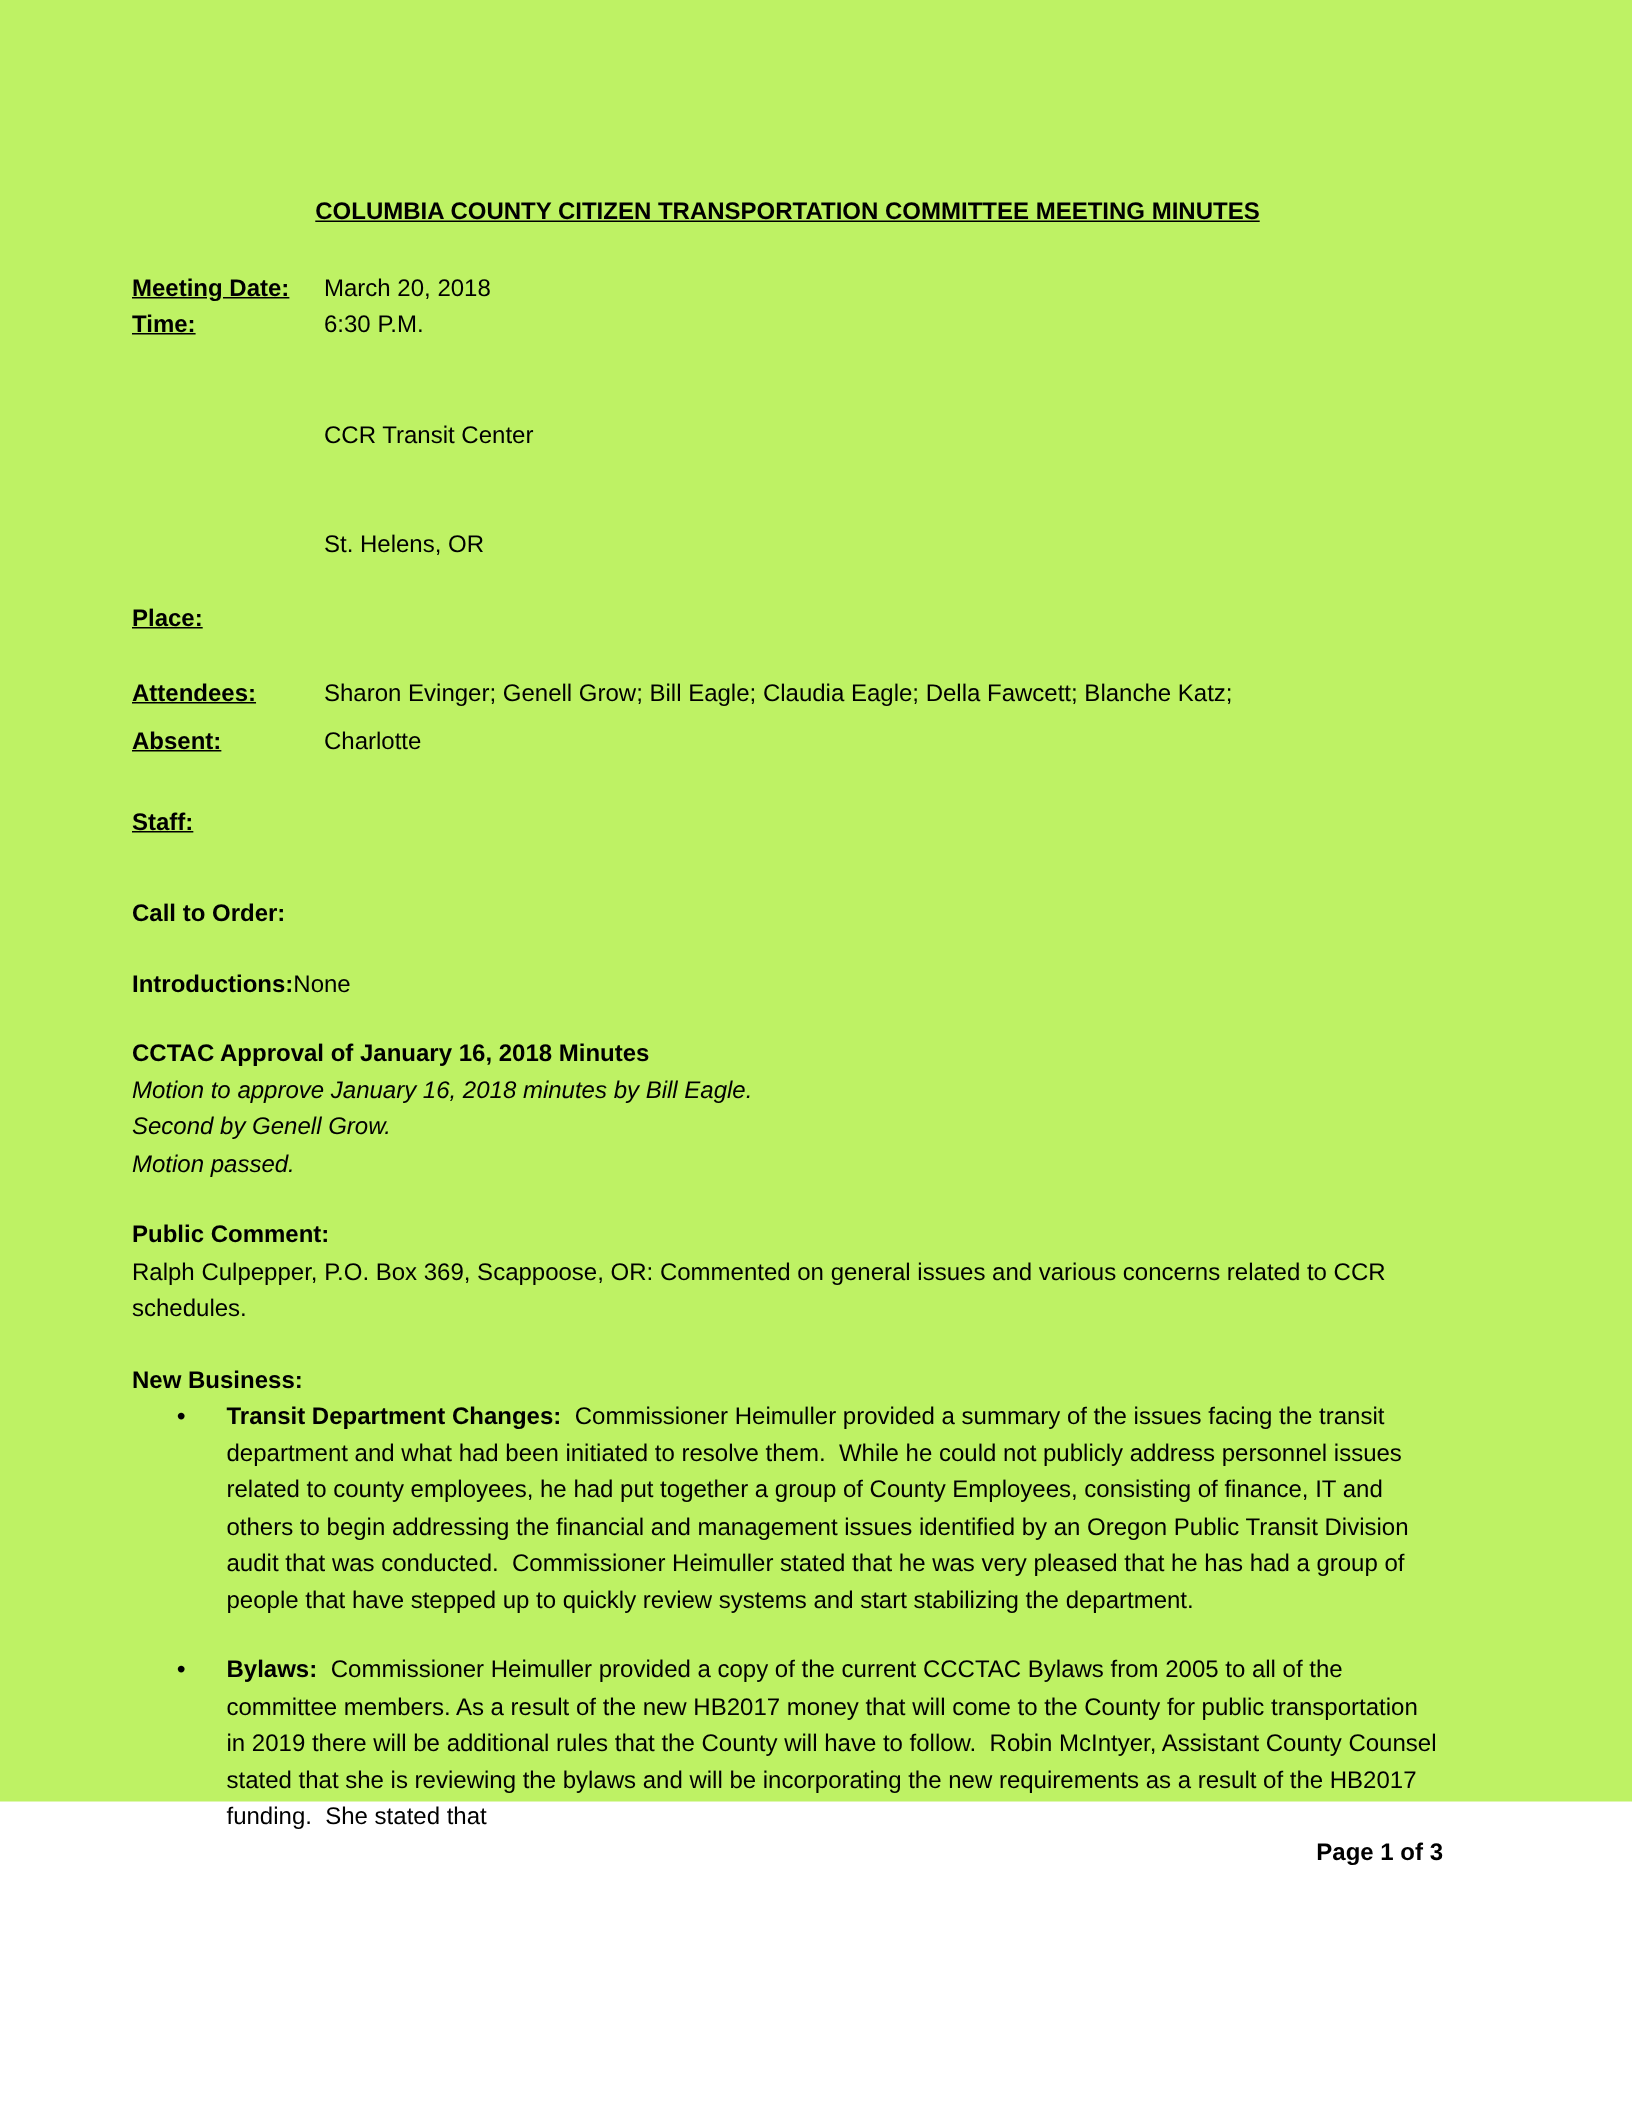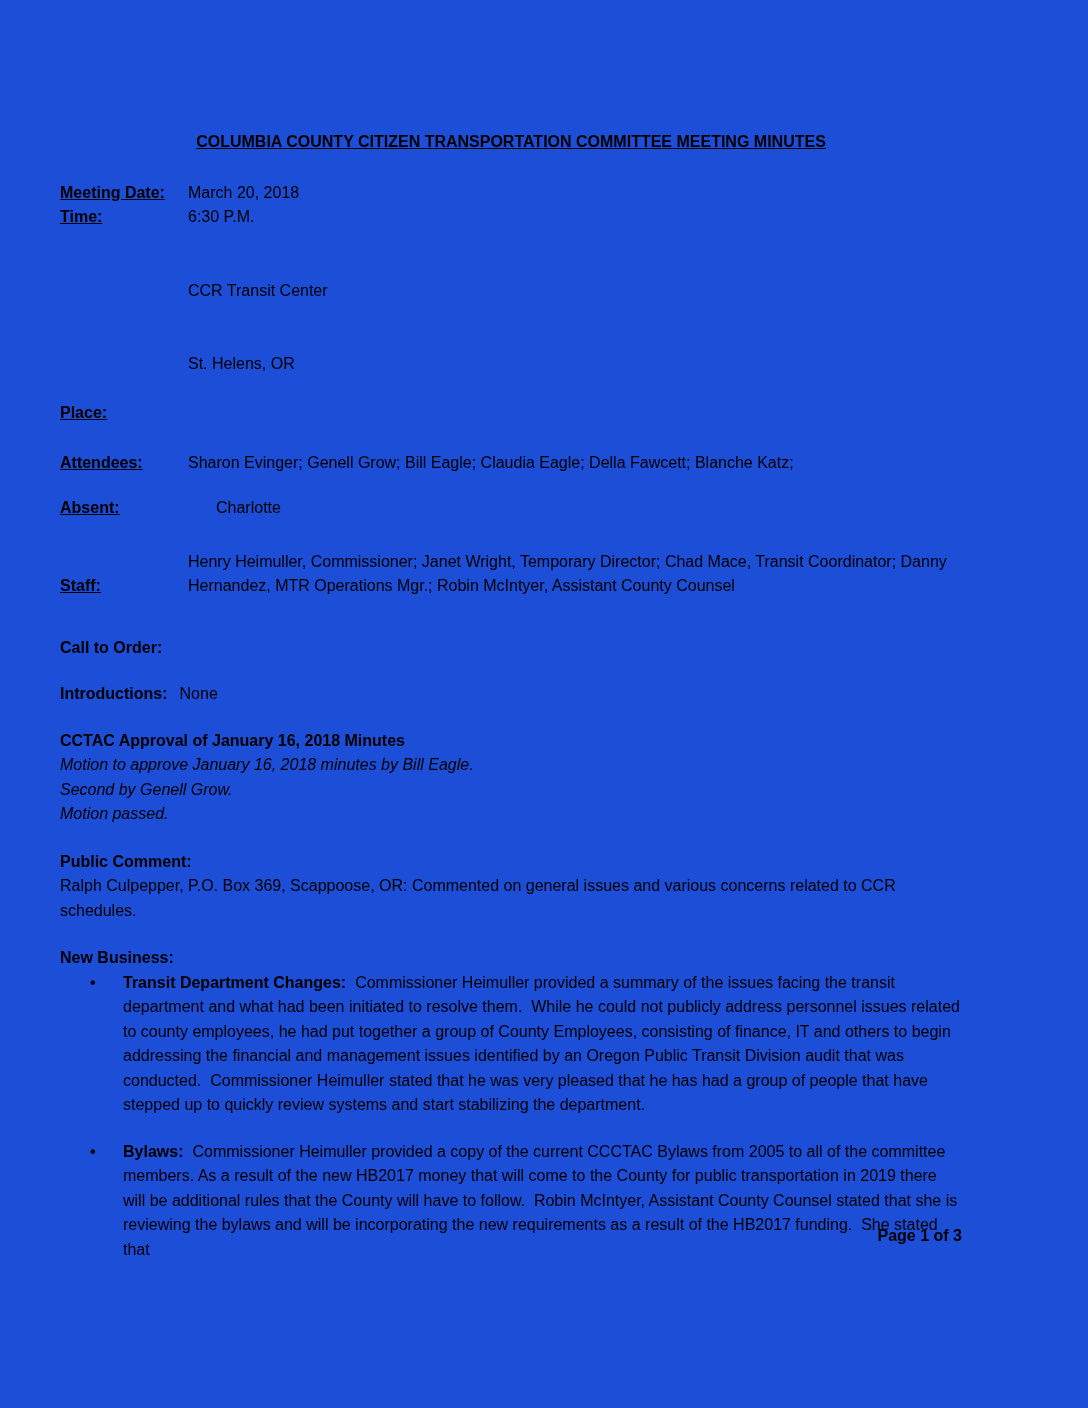--- a/index.html
+++ b/index.html
@@ -10,48 +10,48 @@
     position: relative;
     font-family: "Liberation Sans", sans-serif;
     font-size: 16px;
     line-height: 24.5px;
     color: #000000;
     overflow: hidden;
   }
   .page {
     position: relative;
     width: 1088px;
-    height: 1408px;
-    padding: 130px 126px 0 60px;
-    background: #1d4ed8;
+    height: 1201px;
+    padding: 130px 126px 0 88px;
+    background: #bef264;
   }
   .doc-title {
     font-size: 16px;
     font-weight: bold;
     text-decoration: underline;
     text-align: center;
     margin-bottom: 26px;
     white-space: nowrap;
   }
   .meta-row { display: flex; align-items: flex-end; }
   .meta-row .label {
     flex: 0 0 128px;
     font-weight: bold;
     text-decoration: underline;
   }
   .meta-row .value { flex: 1; white-space: pre-wrap; }
   .row-attendees { margin-top: 25px; }
-  .row-absent   { margin-top: 21px; gap: 28px; }
+  .row-absent   { margin-top: 8px; }
   .row-staff    { margin-top: 29px; }
   .row-guests   { margin-top: 24px; }
 
   .section-heading { font-weight: bold; }
   .sec-call         { margin-top: 37px; }
   .sec-intro        { margin-top: 22px; display: flex; }
-  .sec-intro .value { margin-left: 12px; font-weight: normal; }
+  .sec-intro .value { margin-left: 0; font-weight: normal; }
   .sec-approval     { margin-top: 22px; }
   .motion-line      { font-style: italic; }
   .sec-public       { margin-top: 23px; }
   .sec-public .body-text { white-space: pre-wrap; }
   .sec-newbiz       { margin-top: 23px; }
 
   ul.bullet-list { list-style: none; }
   li.bullet-item { display: flex; padding-left: 30px; }
   li.bullet-item .bullet {
     flex: 0 0 33px;
@@ -102,21 +102,20 @@
       <span class="value">Sharon Evinger; Genell Grow; Bill Eagle; Claudia Eagle; Della Fawcett; Blanche Katz;</span>
     </div>
 
     <div class="meta-row row-absent">
       <span class="label">Absent:</span>
       <span class="value">Charlotte</span>
     </div>
 
     <div class="meta-row row-staff">
       <span class="label">Staff:</span>
-      <span class="value">Henry Heimuller, Commissioner; Janet Wright, Temporary Director; Chad Mace, Transit Coordinator; Danny Hernandez, MTR Operations Mgr.; Robin McIntyer, Assistant County Counsel</span>
     </div>
 
 
   </div>
 
   <div class="sec-call section-heading">Call to Order:</div>
 
   <div class="sec-intro">
     <span class="section-heading">Introductions:</span>
     <span class="value">None</span>

